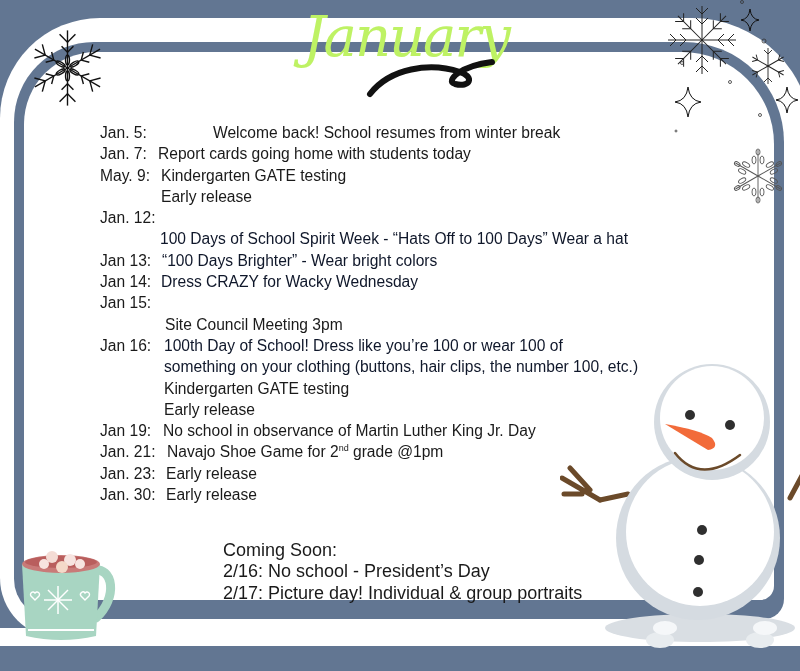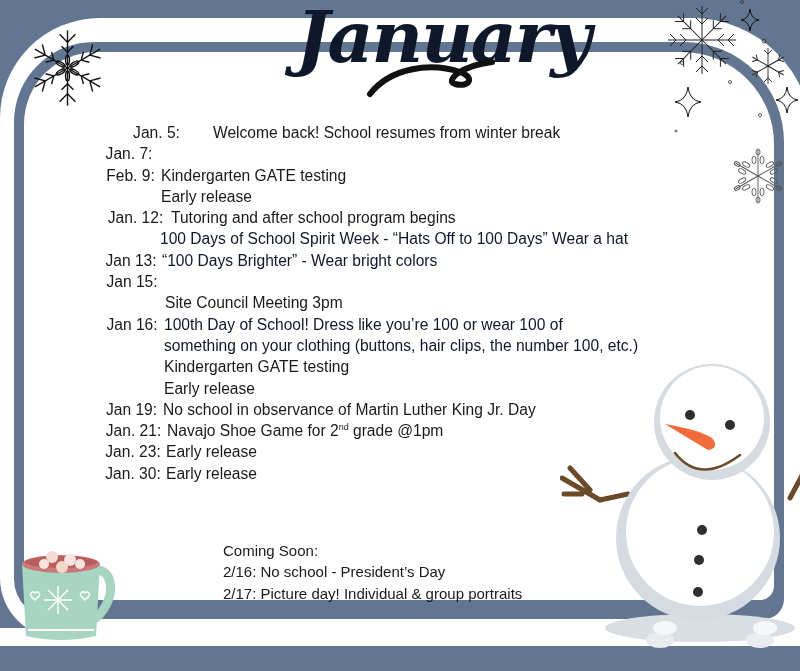--- a/index.html
+++ b/index.html
@@ -2,32 +2,32 @@
 <html><head>
 <meta charset="utf-8">
 <style>
   html, body { margin: 0; padding: 0; }
   body { width: 800px; height: 671px; overflow: hidden; background: #627692; position: relative; font-family: "Liberation Sans", "DejaVu Sans", sans-serif; }
   .outer-frame { position: absolute; left: 0; top: 18px; width: 812px; height: 620px; background: #ffffff; border-radius: 100px 120px 0 60px; }
   .inner-band { position: absolute; left: 14px; top: 42px; width: 770px; height: 577px; background: #627692; border-radius: 80px 100px 20px 40px; }
   .inner-panel { position: absolute; left: 24px; top: 52px; width: 750px; height: 548px; background: #ffffff; border-radius: 72px 92px 14px 30px; }
   .bottom-white-strip { position: absolute; left: 0; top: 628px; width: 800px; height: 18px; background: #ffffff; }
 
-  .title { position: absolute; left: 296px; top: 2px; width: 220px; height: 80px; font-family: "DejaVu Serif", serif; font-style: italic; font-weight: bold; font-size: 71px; color: #0f172a; letter-spacing: -2px; line-height: 70px; text-align: center; }
+  .title { position: absolute; left: 296px; top: 2px; width: 220px; height: 80px; font-family: "DejaVu Serif", serif; font-style: italic; font-weight: normal; font-size: 56px; color: #bef264; letter-spacing: -2px; line-height: 70px; text-align: center; }
   .title-swash { position: absolute; left: 360px; top: 58px; }
 
   .events { position: absolute; left: 100px; top: 122px; font-size: 15.6px; line-height: 21.3px; color: #1a1a1a; }
-  .row { display: flex; white-space: nowrap; text-align: center; }
+  .row { display: flex; white-space: nowrap; }
   .date { display: inline-block; }
   .desc { display: inline-block; }
   .blue { color: #0f172a; }
   .bold { font-weight: bold; }
   sup { font-size: 9px; vertical-align: 6px; line-height: 0; }
 
-  .coming { position: absolute; left: 223px; top: 540px; font-size: 15px; line-height: 21.3px; color: #1a1a1a; white-space: nowrap; }
+  .coming { position: absolute; left: 223px; top: 540px; font-size: 18px; line-height: 21.3px; color: #1a1a1a; white-space: nowrap; }
   .deco { position: absolute; }
 </style>
 </head>
 <body>
 
 <div class="outer-frame"></div>
 <div class="inner-band"></div>
 <div class="inner-panel"></div>
 <div class="bottom-white-strip"></div>
 
@@ -121,40 +121,44 @@
   </g>
 </svg>
 
 <div class="events">
   <div class="row">
       <span class="date" style="width:113px">Jan. 5:</span>
       <span class="desc">Welcome back! School resumes from winter break</span>
     </div>
   <div class="row">
       <span class="date" style="width:58px">Jan. 7:</span>
-    </div>
-  <div class="row">
-      <span class="date" style="width:61px">Feb. 9:</span>
+      <span class="desc">Report cards going home with students today</span>
+    </div>
+  <div class="row">
+      <span class="date" style="width:61px">May. 9:</span>
       <span class="desc">Kindergarten GATE testing</span>
     </div>
   <div class="row">
       <span class="date" style="width:61px"></span>
       <span class="desc">Early release</span>
     </div>
   <div class="row">
       <span class="date" style="width:71px">Jan. 12:</span>
-      <span class="desc">Tutoring and after school program begins</span>
     </div>
   <div class="row">
       <span class="date" style="width:60px"></span>
       <span class="desc blue">100 Days of School Spirit Week - “Hats Off to 100 Days” Wear a hat</span>
     </div>
   <div class="row">
       <span class="date" style="width:62px">Jan 13:</span>
       <span class="desc blue">“100 Days Brighter” - Wear bright colors</span>
+    </div>
+  <div class="row">
+      <span class="date" style="width:61px">Jan 14:</span>
+      <span class="desc blue">Dress CRAZY for Wacky Wednesday</span>
     </div>
   <div class="row">
       <span class="date" style="width:64px">Jan 15:</span>
     </div>
   <div class="row">
       <span class="date" style="width:65px"></span>
       <span class="desc">Site Council Meeting 3pm</span>
     </div>
   <div class="row">
       <span class="date" style="width:64px">Jan 16:</span>

